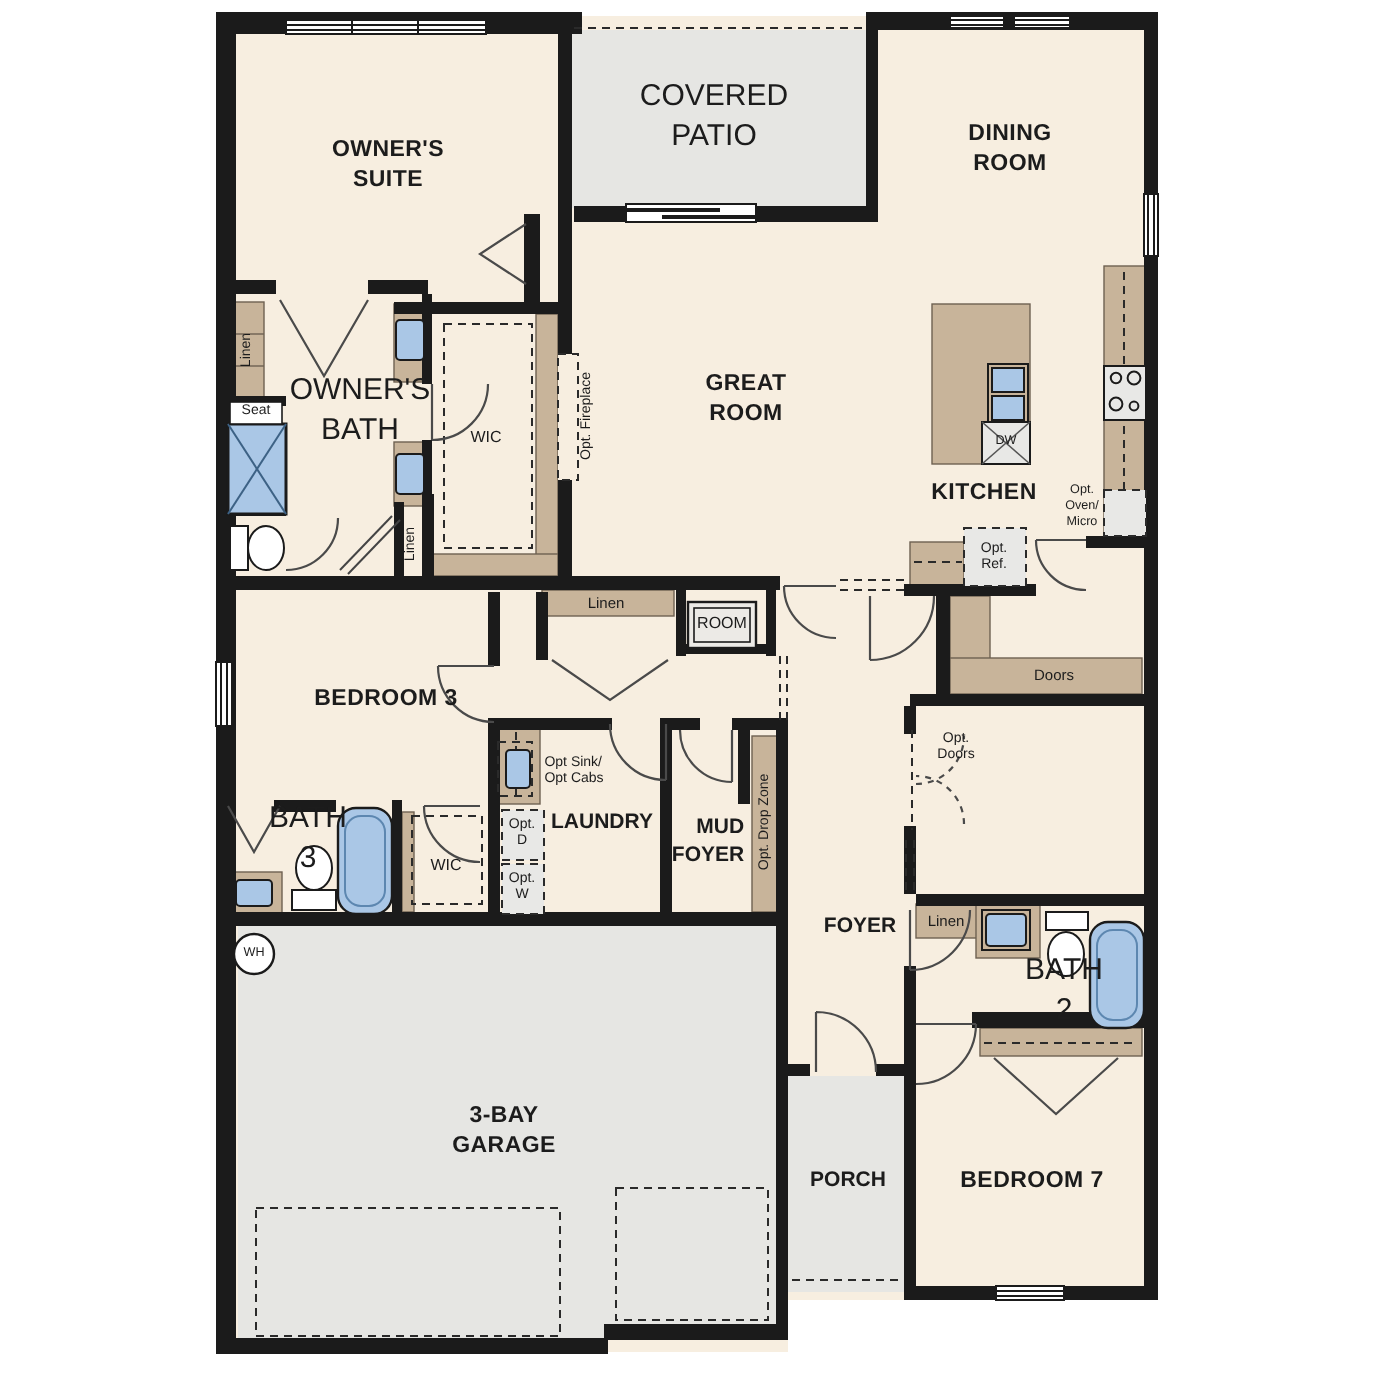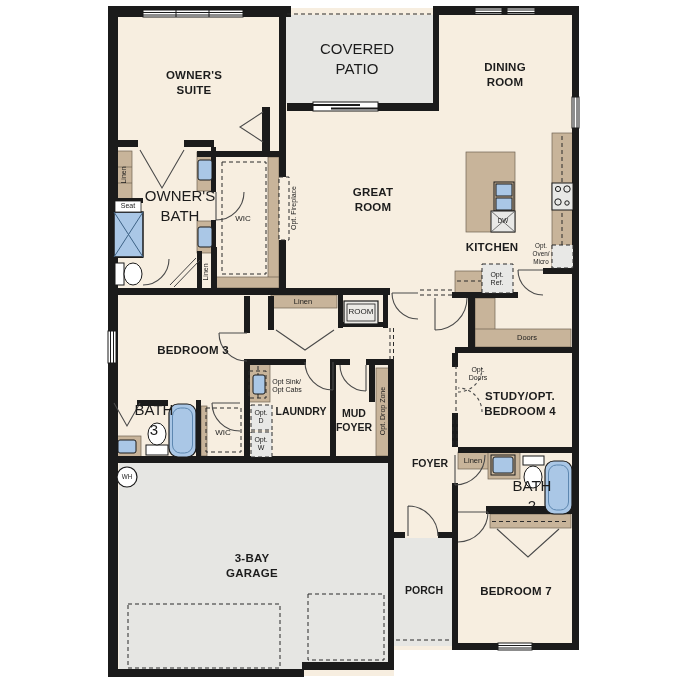--- a/index.html
+++ b/index.html
@@ -2,21 +2,21 @@
 <html><head>
 <meta charset="utf-8">
 <style>
   html,body{margin:0;padding:0;background:#ffffff;}
   #plan{position:relative;width:687px;height:687px;background:#ffffff;font-family:"Liberation Sans",sans-serif;overflow:hidden;}
   #plan svg{position:absolute;left:0;top:0;}
   #labels{position:absolute;left:0;top:0;width:687px;height:687px;pointer-events:none;}
   .lbl{position:absolute;transform:translate(-50%,-50%);color:#1c1c1c;white-space:pre-line;text-align:center;line-height:1.3;}
   .big{font-size:11.5px;font-weight:bold;letter-spacing:.02em;}
   .med{font-size:15px;font-weight:normal;}
-  .med2{font-size:10.5px;font-weight:bold;}
+  .med2{font-size:10.5px;font-weight:bold;text-align:right;}
   .sm{font-size:7px;font-weight:normal;line-height:1.15;}
   .sm2{font-size:7.5px;font-weight:normal;}
   .tag{font-size:8px;font-weight:normal;}
   .tiny{font-size:6.3px;}
   .vert{transform:translate(-50%,-50%) rotate(-90deg);white-space:nowrap;}
   .left{text-align:left;}
 </style>
 </head>
 <body>
 
@@ -252,22 +252,20 @@
 BATH</div>
   <div class="lbl tag" style="left:243px;top:219px">WIC</div>
   <div class="lbl big" style="left:193px;top:350px">BEDROOM 3</div>
   <div class="lbl med" style="left:154px;top:419px">BATH
 3</div>
   <div class="lbl tag" style="left:223px;top:433px">WIC</div>
   <div class="lbl med2" style="left:301px;top:412px">LAUNDRY</div>
   <div class="lbl med2" style="left:354px;top:421px">MUD
 FOYER</div>
   <div class="lbl med2" style="left:430px;top:464px">FOYER</div>
-  <div class="lbl big" style="left:520px;top:404px">STUDY/OPT.
-BEDROOM 4</div>
   <div class="lbl med" style="left:532px;top:495px">BATH
 2</div>
   <div class="lbl big" style="left:516px;top:591px">BEDROOM 7</div>
   <div class="lbl med2" style="left:424px;top:591px">PORCH</div>
   <div class="lbl big" style="left:252px;top:566px">3-BAY
 GARAGE</div>
   <div class="lbl sm2" style="left:527px;top:338px">Doors</div>
 
   <div class="lbl sm vert" style="left:124px;top:175px">Linen</div>
   <div class="lbl sm vert" style="left:206px;top:272px">Linen</div>

